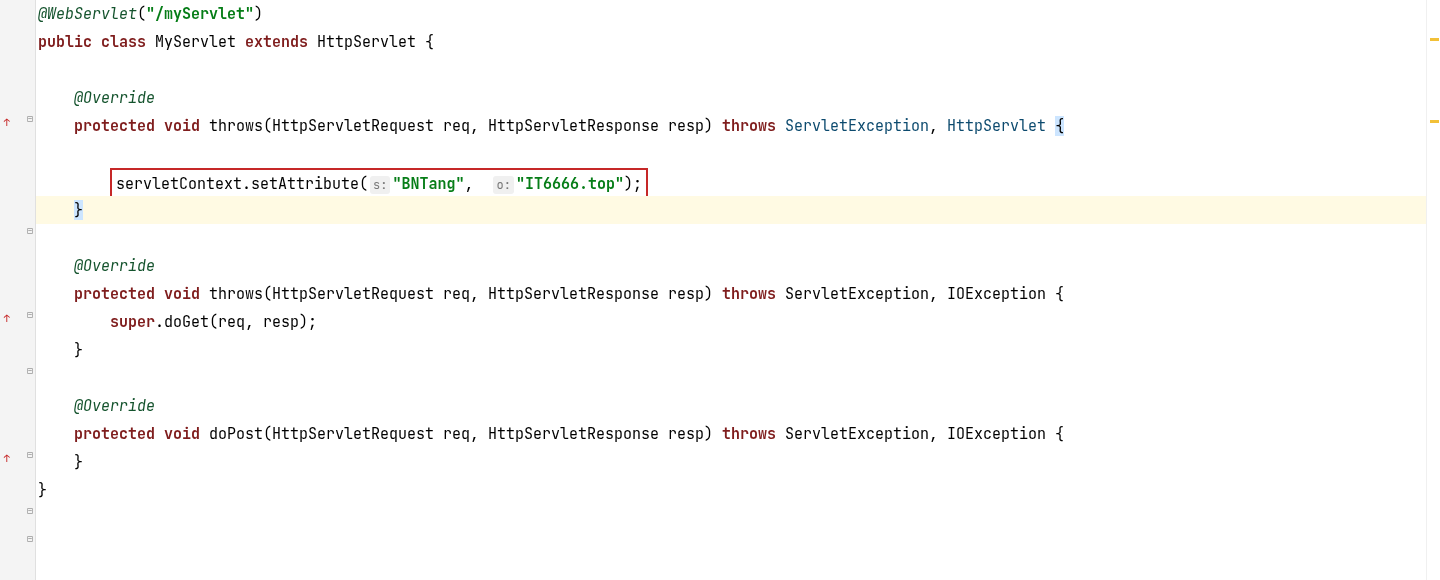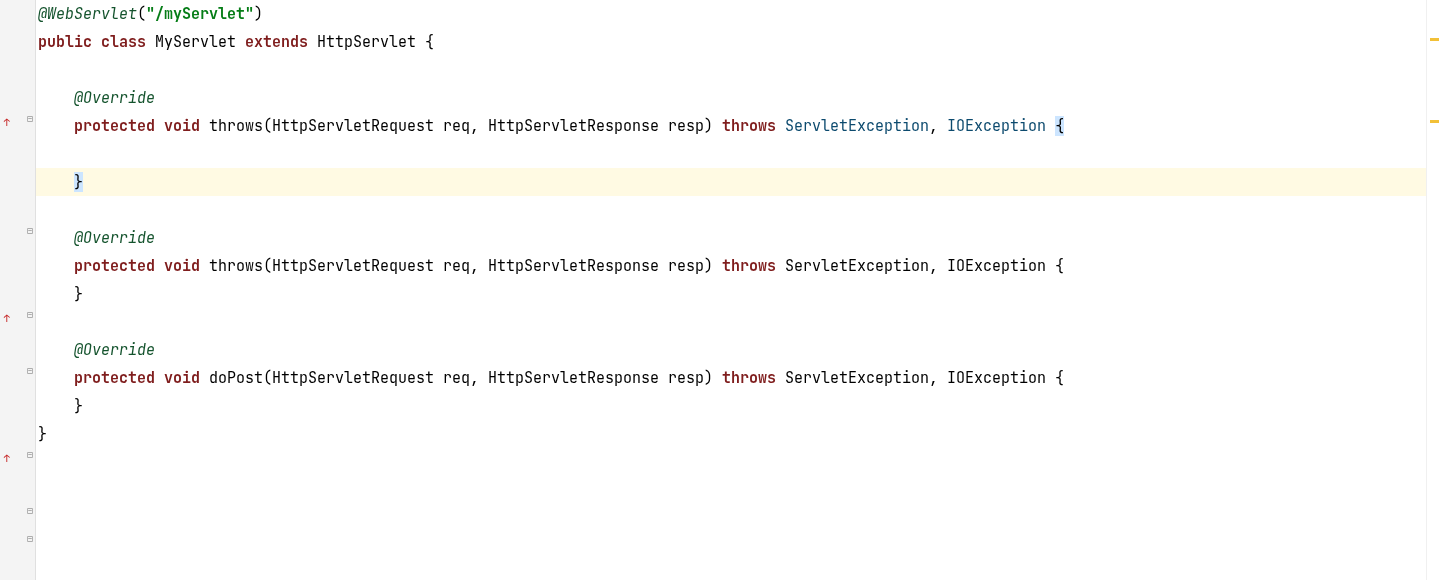--- a/index.html
+++ b/index.html
@@ -98,26 +98,28 @@
   <span class="gutter-fold fold-mark" style="top: 448px;">⊟</span>
   <span class="gutter-fold fold-mark" style="top: 504px;">⊟</span>
   <span class="gutter-fold fold-mark" style="top: 532px;">⊟</span>
 </div>
 
 <div class="editor">
   <div class="line"><span class="anno">@WebServlet</span><span>(</span><span class="str">"/myServlet"</span><span>)</span></div>
   <div class="line"><span class="kw">public class </span><span>MyServlet </span><span class="kw">extends </span><span>HttpServlet {</span></div>
   <div class="line"></div>
   <div class="line">    <span class="anno">@Override</span></div>
-  <div class="line">    <span class="kw">protected void </span><span>throws</span><span>(HttpServletRequest req, HttpServletResponse resp) </span><span class="kw">throws </span><span class="gray">ServletException</span><span>, </span><span class="gray">IOException </span><span class="sel-brace">{</span></div>
+  <div class="line">    <span class="kw">protected void </span><span>throws</span><span>(HttpServletRequest req, HttpServletResponse resp) </span><span class="kw">throws </span><span class="gray">ServletException</span><span>, </span><span class="gray">HttpServlet </span><span class="sel-brace">{</span></div>
   <div class="line"></div>
+  <div class="line">        <span class="red-box"><span>servletContext.setAttribute(</span><span class="param-hint">s:</span><span class="str">"BNTang"</span><span>,  </span><span class="param-hint">o:</span><span class="str">"IT6666.top"</span><span>);</span></span></div>
   <div class="line highlighted">    <span class="sel-brace">}</span></div>
   <div class="line"></div>
   <div class="line">    <span class="anno">@Override</span></div>
   <div class="line">    <span class="kw">protected void </span><span>throws</span><span>(HttpServletRequest req, HttpServletResponse resp) </span><span class="kw">throws </span><span>ServletException, IOException {</span></div>
+  <div class="line">        <span class="kw">super</span><span>.doGet(req, resp);</span></div>
   <div class="line">    <span>}</span></div>
   <div class="line"></div>
   <div class="line">    <span class="anno">@Override</span></div>
   <div class="line">    <span class="kw">protected void </span><span>doPost</span><span>(HttpServletRequest req, HttpServletResponse resp) </span><span class="kw">throws </span><span>ServletException, IOException {</span></div>
   <div class="line">    <span>}</span></div>
   <div class="line"><span>}</span></div>
 </div>
 
 <div class="right-gutter">
   <div class="warn-stripe" style="top: 38px;"></div>

